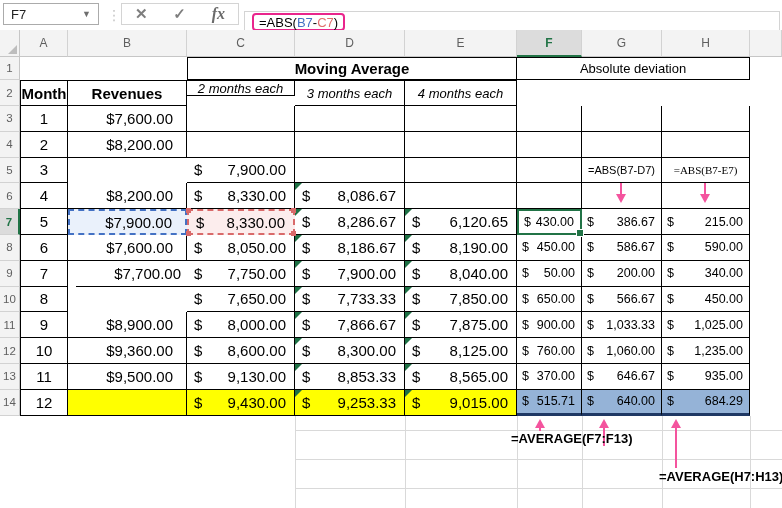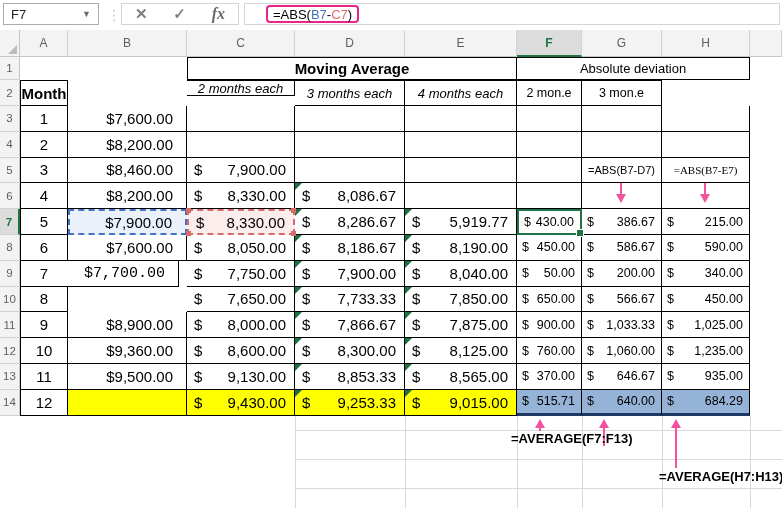--- a/index.html
+++ b/index.html
@@ -11,22 +11,22 @@
   .name-box{position:absolute;left:3px;top:3px;width:96px;height:22px;border:1px solid #ABABAB;
             background:#fff;display:flex;align-items:center;justify-content:space-between;
             padding:0 7px;font-size:13px;color:#222;box-sizing:border-box;}
   .nb-caret{color:#6E6E6E;font-size:9px;}
   .fb-dots{position:absolute;left:107px;top:5px;color:#C4C4C4;font-size:14px;line-height:20px;}
   .fb-group{position:absolute;left:121px;top:3px;width:118px;height:22px;border:1px solid #D4D4D4;
             background:#fff;display:flex;align-items:center;justify-content:space-around;box-sizing:border-box;}
   .fb-btn{color:#7E7E7E;font-size:15px;font-weight:bold;line-height:20px;}
   .fb-btn.fx{font-family:"Liberation Serif",serif;font-style:italic;font-weight:bold;
              font-size:16px;color:#6B6B6B;}
-  .formula-input{position:absolute;left:244px;top:3px;width:536px;height:22px;border:1px solid #D4D4D4;
-                 background:#fff;display:flex;align-items:center;padding-left:21px;box-sizing:border-box;}
+  .formula-input{position:absolute;left:244px;top:11px;width:536px;height:22px;border:1px solid #D4D4D4;
+                 background:#fff;display:flex;align-items:center;padding-left:7px;box-sizing:border-box;}
   .formula-outline{display:inline-flex;align-items:center;height:18px;border:2px solid #E9258C;
                    border-radius:4px;padding:0 5px;box-sizing:border-box;}
   .fp{font-size:13px;color:#000;white-space:pre;}
   .fp.ref1{color:#4472C4;}
   .fp.ref2{color:#E0716E;}
   
   .sheet{position:absolute;left:0;top:30px;width:782px;height:478px;background:#fff;}
   .sheet > div{position:absolute;box-sizing:border-box;}
   .colhdr{background:#F3F3F3;border-right:1px solid #D2D2D2;border-bottom:1px solid #C6C6C6;
           color:#5F5F5F;font-size:12px;display:flex;align-items:center;justify-content:center;}
@@ -117,43 +117,41 @@
     <div class="rowhdr" style="left: 0px; top: 205px; width: 20px; height: 25.8px;">8</div>
     <div class="rowhdr" style="left: 0px; top: 230.8px; width: 20px; height: 25.8px;">9</div>
     <div class="rowhdr" style="left: 0px; top: 256.6px; width: 20px; height: 25.8px;">10</div>
     <div class="rowhdr" style="left: 0px; top: 282.4px; width: 20px; height: 25.8px;">11</div>
     <div class="rowhdr" style="left: 0px; top: 308.2px; width: 20px; height: 25.8px;">12</div>
     <div class="rowhdr" style="left: 0px; top: 334px; width: 20px; height: 25.8px;">13</div>
     <div class="rowhdr" style="left: 0px; top: 359.8px; width: 20px; height: 25.8px;">14</div>
     <div class="tc center f13 bt" style="left: 517px; top: 27px; width: 233px; height: 23px;">Absolute deviation</div>
     <div class="tc center f15 b bl bt" style="left: 187px; top: 27px; width: 330px; height: 23px;">Moving Average</div>
     <div class="tc center f15 b bl bt" style="left: 20px; top: 50px; width: 48px; height: 26px;">Month</div>
+    <div class="tc center f15 b bt" style="left: 68px; top: 50px; width: 119px; height: 26px;">Revenues</div>
     <div class="tc center it13 bt" style="left: 187px; top: 50px; width: 108px; height: 16px;">2 months each</div>
     <div class="tc center it13 bt" style="left: 295px; top: 50px; width: 110px; height: 26px;">3 months each</div>
     <div class="tc center it13 bt" style="left: 405px; top: 50px; width: 112px; height: 26px;">4 months each</div>
-    <div class="tc center f12 bt" style="left: 517px; top: 50px; width: 65px; height: 26px;">2 mon.e</div>
-    <div class="tc center f12 bt" style="left: 582px; top: 50px; width: 80px; height: 26px;">3 mon.e</div>
     <div class="tc center f15 bl" style="left: 20px; top: 76px; width: 48px; height: 25.8px;">1</div>
     <div class="tc right f15" style="left: 68px; top: 76px; width: 119px; height: 25.8px;">$7,600.00</div>
     <div class="tc acct f15" style="left: 187px; top: 76px; width: 108px; height: 25.8px;"></div>
     <div class="tc acct f15" style="left: 295px; top: 76px; width: 110px; height: 25.8px;"></div>
     <div class="tc acct f15" style="left: 405px; top: 76px; width: 112px; height: 25.8px;"></div>
     <div class="tc acct f12" style="left: 517px; top: 76px; width: 65px; height: 25.8px;"></div>
     <div class="tc acct f12" style="left: 582px; top: 76px; width: 80px; height: 25.8px;"></div>
     <div class="tc acct f12" style="left: 662px; top: 76px; width: 88px; height: 25.8px;"></div>
     <div class="tc center f15 bl" style="left: 20px; top: 101.8px; width: 48px; height: 25.8px;">2</div>
     <div class="tc right f15" style="left: 68px; top: 101.8px; width: 119px; height: 25.8px;">$8,200.00</div>
     <div class="tc acct f15" style="left: 187px; top: 101.8px; width: 108px; height: 25.8px;"></div>
     <div class="tc acct f15" style="left: 295px; top: 101.8px; width: 110px; height: 25.8px;"></div>
     <div class="tc acct f15" style="left: 405px; top: 101.8px; width: 112px; height: 25.8px;"></div>
     <div class="tc acct f12" style="left: 517px; top: 101.8px; width: 65px; height: 25.8px;"></div>
     <div class="tc acct f12" style="left: 582px; top: 101.8px; width: 80px; height: 25.8px;"></div>
     <div class="tc acct f12" style="left: 662px; top: 101.8px; width: 88px; height: 25.8px;"></div>
     <div class="tc center f15 bl" style="left: 20px; top: 127.6px; width: 48px; height: 25.8px;">3</div>
-    <div class="tc right f15" style="left: 68px; top: 127.6px; width: 119px; height: 25.8px;">$8,460.00</div>
     <div class="tc acct f15" style="left: 187px; top: 127.6px; width: 108px; height: 25.8px;">
       <span class="cur">$</span>
       <span class="amt">7,900.00</span>
     </div>
     <div class="tc acct f15" style="left: 295px; top: 127.6px; width: 110px; height: 25.8px;"></div>
     <div class="tc acct f15" style="left: 405px; top: 127.6px; width: 112px; height: 25.8px;"></div>
     <div class="tc acct f12" style="left: 517px; top: 127.6px; width: 65px; height: 25.8px;"></div>
     <div class="tc center ann11" style="left: 582px; top: 127.6px; width: 80px; height: 25.8px;">=ABS(B7-D7)</div>
     <div class="tc center ann11" style="left: 662px; top: 127.6px; width: 88px; height: 25.8px; font-family: Liberation Serif, serif;">=ABS(B7-E7)</div>
     <div class="tc center f15 bl" style="left: 20px; top: 153.4px; width: 48px; height: 25.8px;">4</div>
@@ -191,21 +189,21 @@
       <span class="hd red h-bl"></span>
       <span class="hd red h-br"></span>
     </div>
     <div class="tc acct f15" style="left: 295px; top: 179.2px; width: 110px; height: 25.8px;">
       <span class="cur">$</span>
       <span class="amt">8,286.67</span>
       <span class="tri"></span>
     </div>
     <div class="tc acct f15" style="left: 405px; top: 179.2px; width: 112px; height: 25.8px;">
       <span class="cur">$</span>
-      <span class="amt">5,919.77</span>
+      <span class="amt">6,120.65</span>
       <span class="tri"></span>
     </div>
     <div class="tc acct f12 sel-cell" style="left: 517px; top: 179.2px; width: 65px; height: 25.8px;">
       <span class="cur">$</span>
       <span class="amt">430.00</span>
       <span class="fill-handle"></span>
     </div>
     <div class="tc acct f12" style="left: 582px; top: 179.2px; width: 80px; height: 25.8px;">
       <span class="cur">$</span>
       <span class="amt">386.67</span>
@@ -236,21 +234,21 @@
     </div>
     <div class="tc acct f12" style="left: 582px; top: 205px; width: 80px; height: 25.8px;">
       <span class="cur">$</span>
       <span class="amt">586.67</span>
     </div>
     <div class="tc acct f12" style="left: 662px; top: 205px; width: 88px; height: 25.8px;">
       <span class="cur">$</span>
       <span class="amt">590.00</span>
     </div>
     <div class="tc center f15 bl" style="left: 20px; top: 230.8px; width: 48px; height: 25.8px;">7</div>
-    <div class="tc right f15" style="left: 60px; top: 230.8px; width: 119px; height: 25.8px; font-family: Liberation Mono, monospace;">$7,700.00</div>
+    <div class="tc right f15" style="left: 76px; top: 230.8px; width: 119px; height: 25.8px;">$7,700.00</div>
     <div class="tc acct f15" style="left: 187px; top: 230.8px; width: 108px; height: 25.8px;">
       <span class="cur">$</span>
       <span class="amt">7,750.00</span>
     </div>
     <div class="tc acct f15" style="left: 295px; top: 230.8px; width: 110px; height: 25.8px;">
       <span class="cur">$</span>
       <span class="amt">7,900.00</span>
       <span class="tri"></span>
     </div>
     <div class="tc acct f15" style="left: 405px; top: 230.8px; width: 112px; height: 25.8px;">

